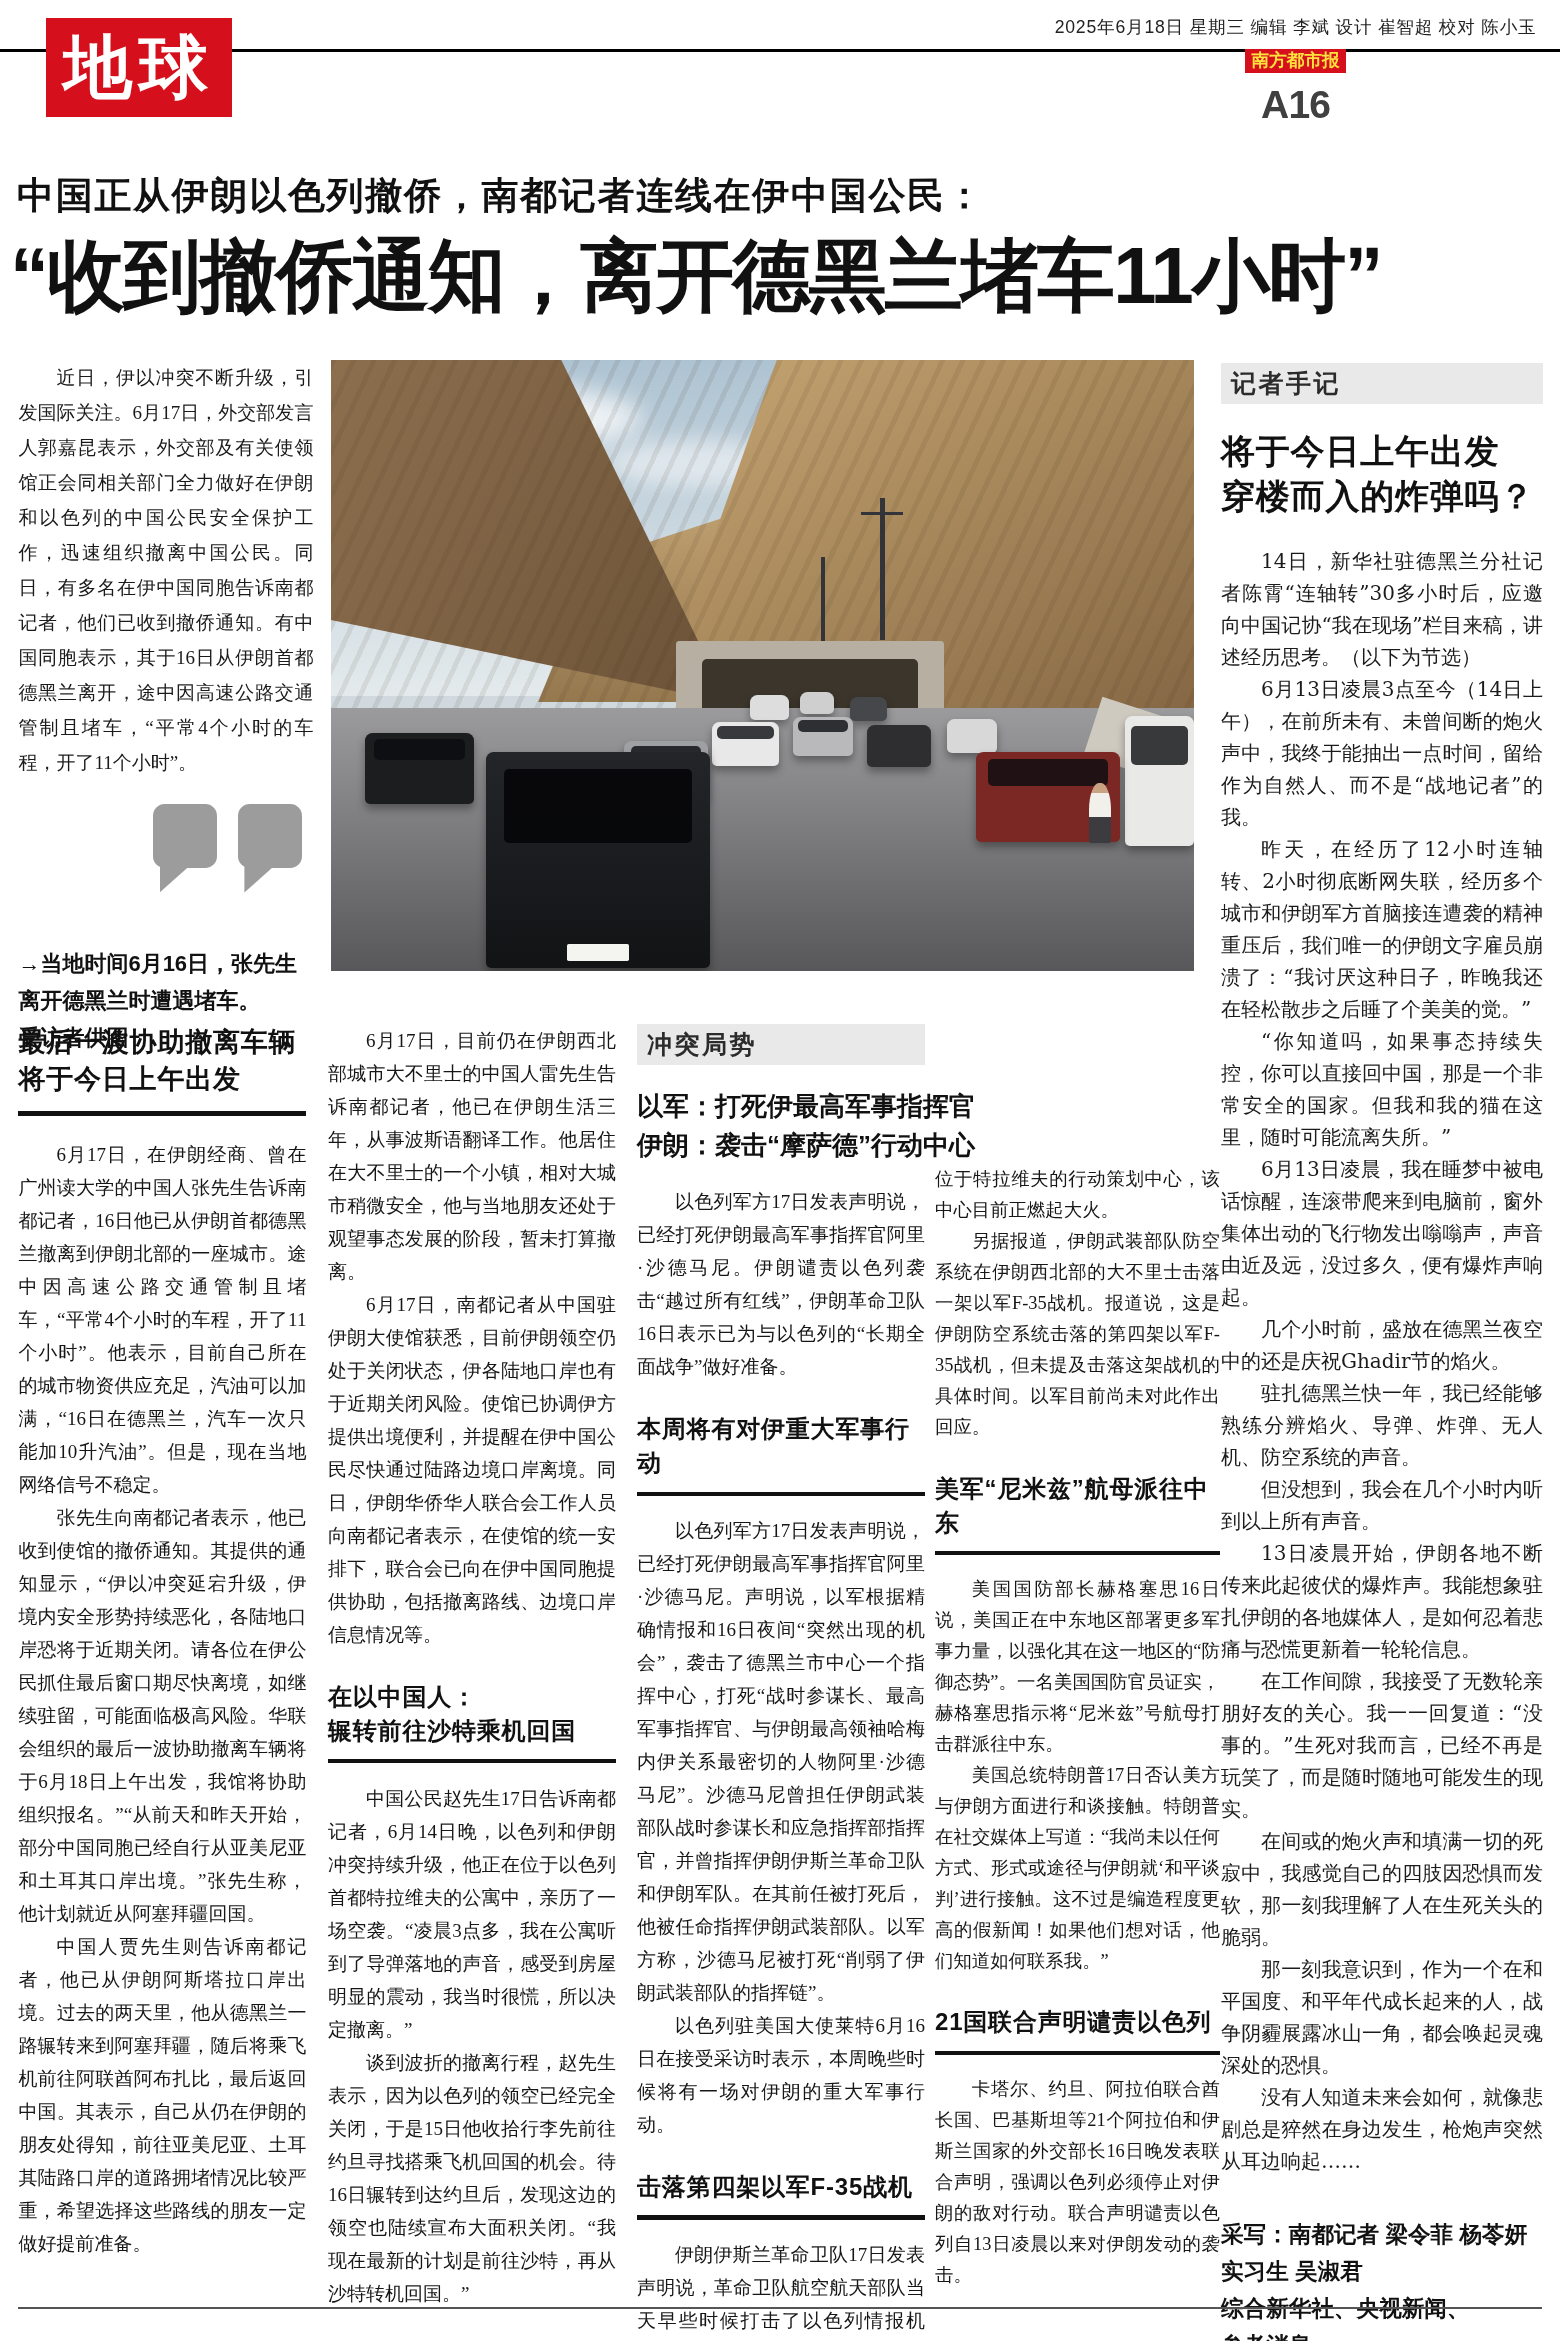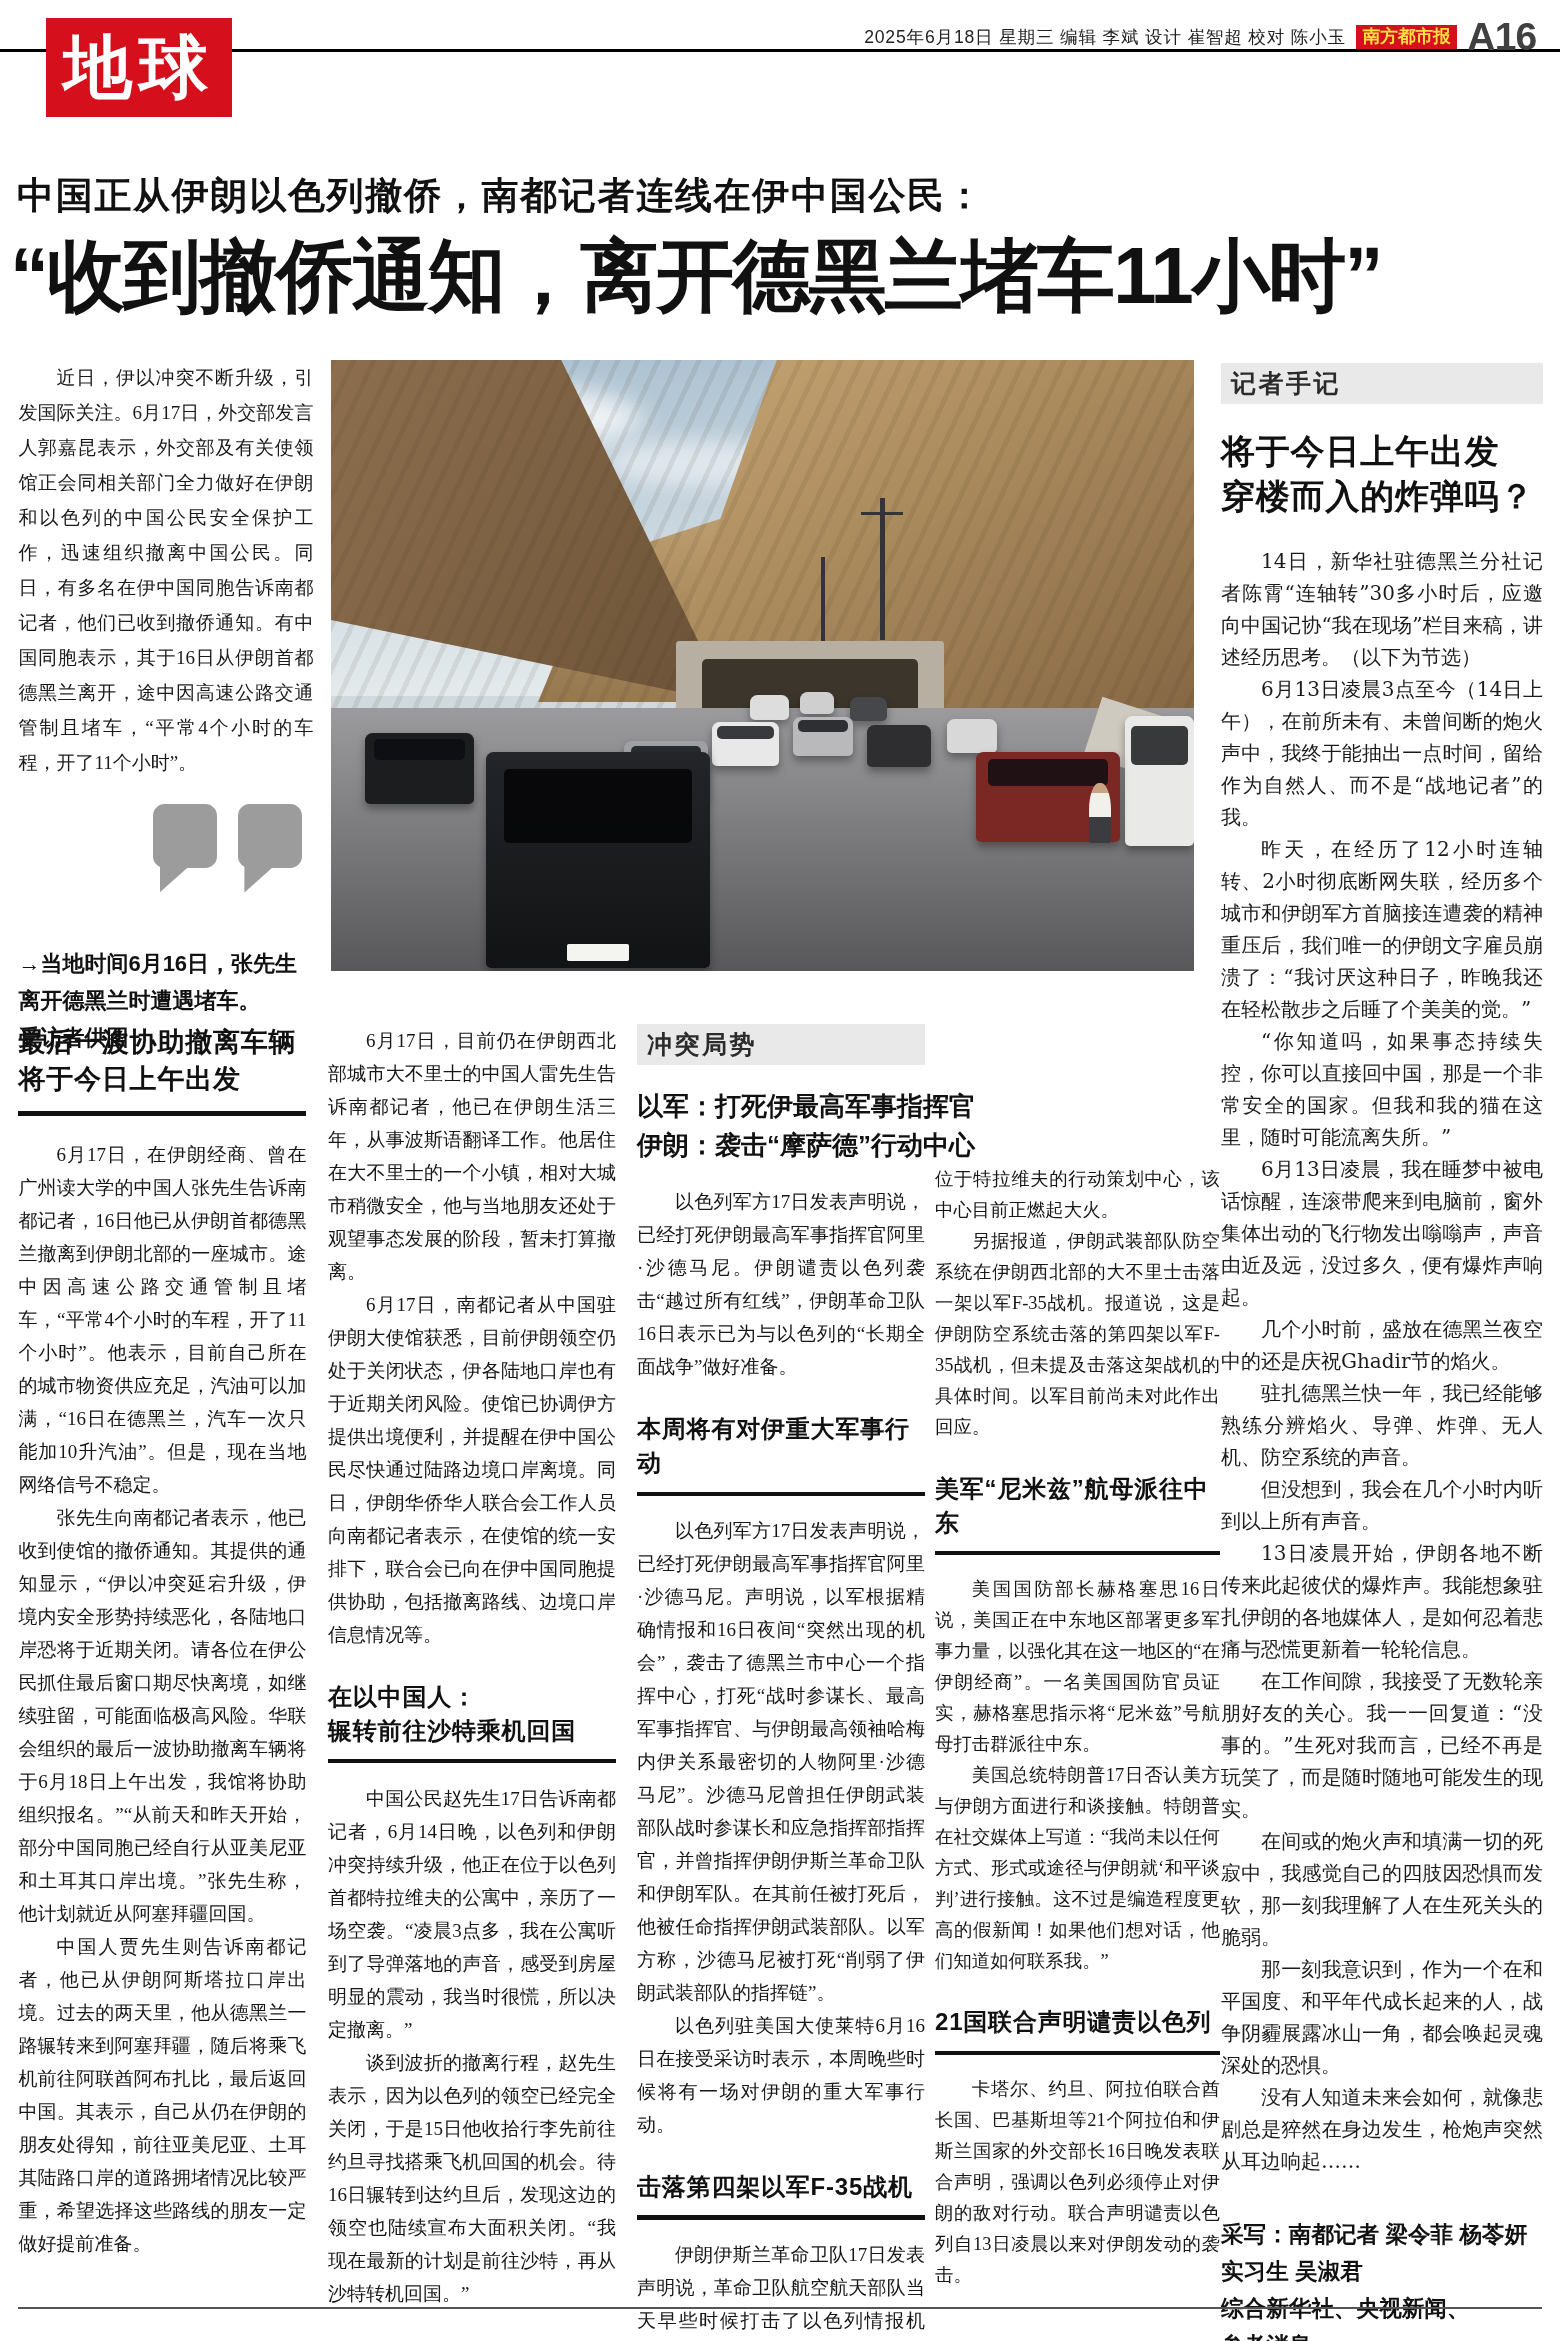--- a/index.html
+++ b/index.html
@@ -4,21 +4,21 @@
 <style>
   html,body { margin:0; padding:0; background:#fff; }
   .page { position:relative; width:1560px; height:2342px; background:#fff; overflow:hidden;
           font-family:"Liberation Sans", sans-serif; color:#111; }
 
   
   .mast-rule { position:absolute; top:49px; left:0; width:1560px; height:2.5px; background:#000; }
   .section-box { position:absolute; left:46px; top:18.4px; width:186px; height:99px; background:#d5101c;
                  display:flex; align-items:center; justify-content:center; z-index:2; }
   .section-box span { color:#fff; font-size:69px; font-weight:bold; letter-spacing:6.7px; font-family:"Liberation Sans",sans-serif; }
-  .mast-right { position:absolute; top:15px; right:23.5px; display:flex; align-items:center; gap:10px; z-index:2; }
+  .mast-right { position:absolute; top:15px; right:23.5px; display:flex; align-items:center; gap:10px; z-index:2;flex-direction:column; }
   .dateline { font-size:17.6px; color:#222; letter-spacing:0.8px; }
   .brand-badge { background:#d5101c; color:#ffe23d; font-weight:bold; font-size:17.6px; padding:3.4px 6.7px; line-height:1; }
   .page-num { font-size:39px; font-weight:bold; color:#404040; letter-spacing:-0.8px; }
 
   
   .kicker { position:absolute; left:17px; top:171px; font-size:37px; font-weight:bold; letter-spacing:1.7px; }
   .headline { position:absolute; left:10px; top:224px; font-size:79px; font-weight:bold; white-space:nowrap;
               letter-spacing:-1.7px; transform:scaleX(.985); transform-origin:left; }
 
   
@@ -194,21 +194,21 @@
     <div class="subhead">击落第四架以军F-35战机</div>
     <div class="subhead-rule"></div>
     <p>伊朗伊斯兰革命卫队17日发表声明说，革命卫队航空航天部队当天早些时候打击了以色列情报机构“摩萨德”</p>
   </div>
 
   <div class="col col-4">
     <p class="no-indent">位于特拉维夫的行动策划中心，该中心目前正燃起大火。</p>
     <p>另据报道，伊朗武装部队防空系统在伊朗西北部的大不里士击落一架以军F-35战机。报道说，这是伊朗防空系统击落的第四架以军F-35战机，但未提及击落这架战机的具体时间。以军目前尚未对此作出回应。</p>
     <div class="subhead">美军“尼米兹”航母派往中东</div>
     <div class="subhead-rule"></div>
-    <p>美国国防部长赫格塞思16日说，美国正在中东地区部署更多军事力量，以强化其在这一地区的“在伊朗经商”。一名美国国防官员证实，赫格塞思指示将“尼米兹”号航母打击群派往中东。</p>
+    <p>美国国防部长赫格塞思16日说，美国正在中东地区部署更多军事力量，以强化其在这一地区的“防御态势”。一名美国国防官员证实，赫格塞思指示将“尼米兹”号航母打击群派往中东。</p>
     <p>美国总统特朗普17日否认美方与伊朗方面进行和谈接触。特朗普在社交媒体上写道：“我尚未以任何方式、形式或途径与伊朗就‘和平谈判’进行接触。这不过是编造程度更高的假新闻！如果他们想对话，他们知道如何联系我。”</p>
     <div class="subhead">21国联合声明谴责以色列</div>
     <div class="subhead-rule"></div>
     <p>卡塔尔、约旦、阿拉伯联合酋长国、巴基斯坦等21个阿拉伯和伊斯兰国家的外交部长16日晚发表联合声明，强调以色列必须停止对伊朗的敌对行动。联合声明谴责以色列自13日凌晨以来对伊朗发动的袭击。</p>
   </div>
 
   <div class="notes">
     <div class="tag-bar">记者手记</div>
     <div class="notes-head">将于今日上午出发</div>
     <div class="notes-head">穿楼而入的炸弹吗？</div>

